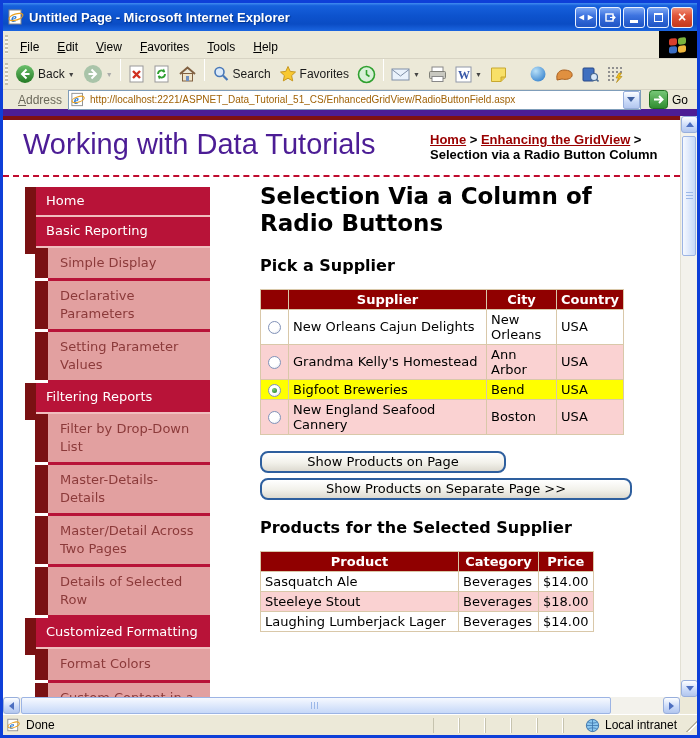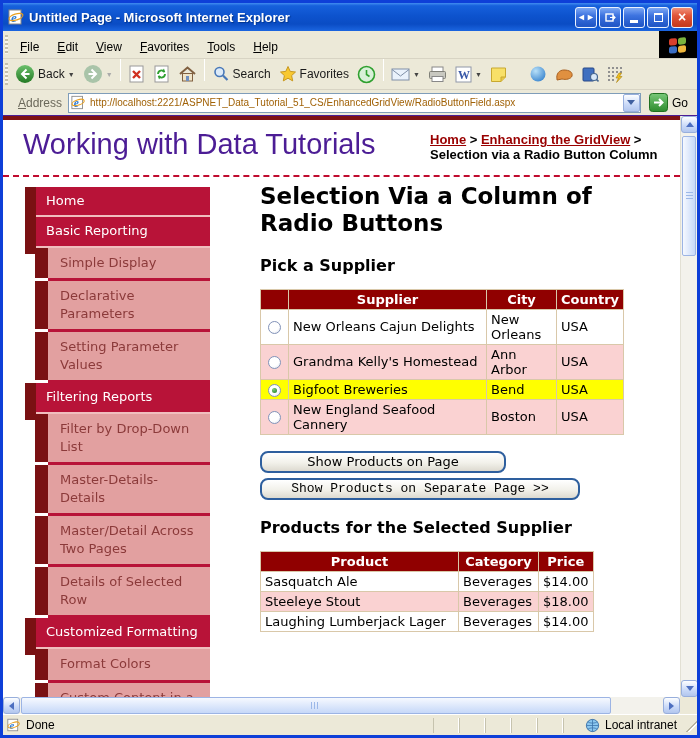--- a/index.html
+++ b/index.html
@@ -34,21 +34,21 @@
   .toolbar { height:31px; flex:0 0 31px; display:flex; 
     background:#ECE9D8; border-bottom:1px solid #D8D4C4; font-size:12px; }
   .tool { display:flex; align-items:center; gap:3px; padding:2px 4px; }
   .tool .lbl { color:#1A1A1A; }
   .caret { font-size:7px; color:#444; }
   .caret.dis { color:#AAA; }
   .tsep { width:1px; height:22px; background:#C8C4B0; border-right:1px solid #fff; margin:0 3px; }
 
   
   .addressbar { height:26px; flex:0 0 26px; display:flex; align-items:center;
-    background:#ECE9D8; border-bottom:1px solid #4c1d95; padding:0 3px; }
+    background:#ECE9D8; border-bottom:7px solid #4c1d95; padding:0 3px; }
   .addr-label { font-size:12px; color:#6A685A; margin:0 6px 0 4px; }
   .addr-label::first-letter { text-decoration:underline; }
   .addr-field { flex:1; height:20px; background:#fff; border:1px solid #7F9DB9;
     display:flex; align-items:center; padding-left:2px; }
   .addr-url { flex:1; font-size:10px; color:#a16207; margin-left:4px; white-space:nowrap; overflow:hidden; }
   .addr-drop { width:17px; height:18px; background:linear-gradient(180deg,#FDFEFF,#C9D9F8 60%,#B2C6EE);
     border:1px solid #97AEDC; border-radius:2px; display:flex; align-items:center; justify-content:center; }
   .chev { width:0; height:0; border-left:4px solid transparent; border-right:4px solid transparent; border-top:5px solid #4060A0; }
   .go-area { display:flex; align-items:center; gap:4px; padding:0 6px 0 8px; }
   .go-lbl { font-size:12px; color:#000; }
@@ -88,21 +88,21 @@
   .radio { display:inline-block; width:13px; height:13px; border-radius:50%;
     border:1px solid #8292B8; background:radial-gradient(circle at 35% 30%,#fff 55%,#DCE2EE);
     position:relative; vertical-align:middle; }
   .radio.checked::after { content:''; position:absolute; left:3px; top:3px; width:5px; height:5px;
     border-radius:50%; background:radial-gradient(circle at 35% 30%,#7CCB7C,#1F7A1F); }
 
   .btns { margin-top:16px; }
   .xpbutton { display:block; height:22px; font-family:"DejaVu Sans",sans-serif; font-size:13px; color:#000;
     background:linear-gradient(180deg,#FFFFFF,#F2F1EA 55%,#DDDAD0); border:2px solid #2E5F9E;
     border-radius:8px; margin-bottom:5px; text-align:center; line-height:18px; }
-  .btn-a { width:246px; } .btn-b { width:320px;font-family:Liberation Mono, monospace; }
+  .btn-a { width:246px; } .btn-b { width:372px; }
 
   
   .vscroll { width:17px; flex:0 0 17px; display:flex; flex-direction:column; background:#F3F2EC;
     border-left:1px solid #E2E0D4; }
   .xpsb { width:17px; height:17px; flex:0 0 17px; background:linear-gradient(180deg,#FDFEFF,#C9D9F8 60%,#B2C6EE);
     border:1px solid #97AEDC; border-radius:3px; display:flex; align-items:center; justify-content:center; }
   .arr-u { width:0;height:0;border-left:4px solid transparent;border-right:4px solid transparent;border-bottom:5px solid #4D6FC0; }
   .arr-d { width:0;height:0;border-left:4px solid transparent;border-right:4px solid transparent;border-top:5px solid #4D6FC0; }
   .arr-l { width:0;height:0;border-top:4px solid transparent;border-bottom:4px solid transparent;border-right:5px solid #4D6FC0; }
   .arr-r { width:0;height:0;border-top:4px solid transparent;border-bottom:4px solid transparent;border-left:5px solid #4D6FC0; }

